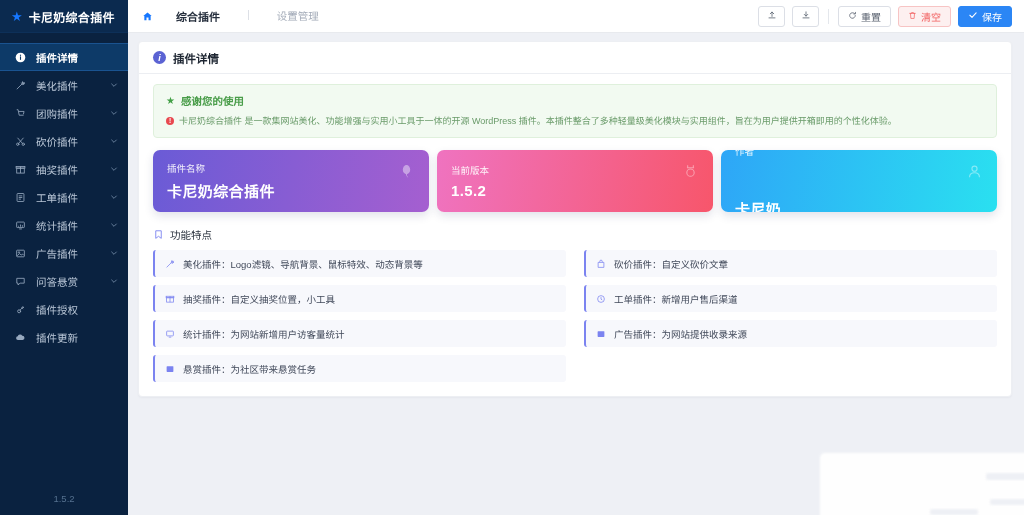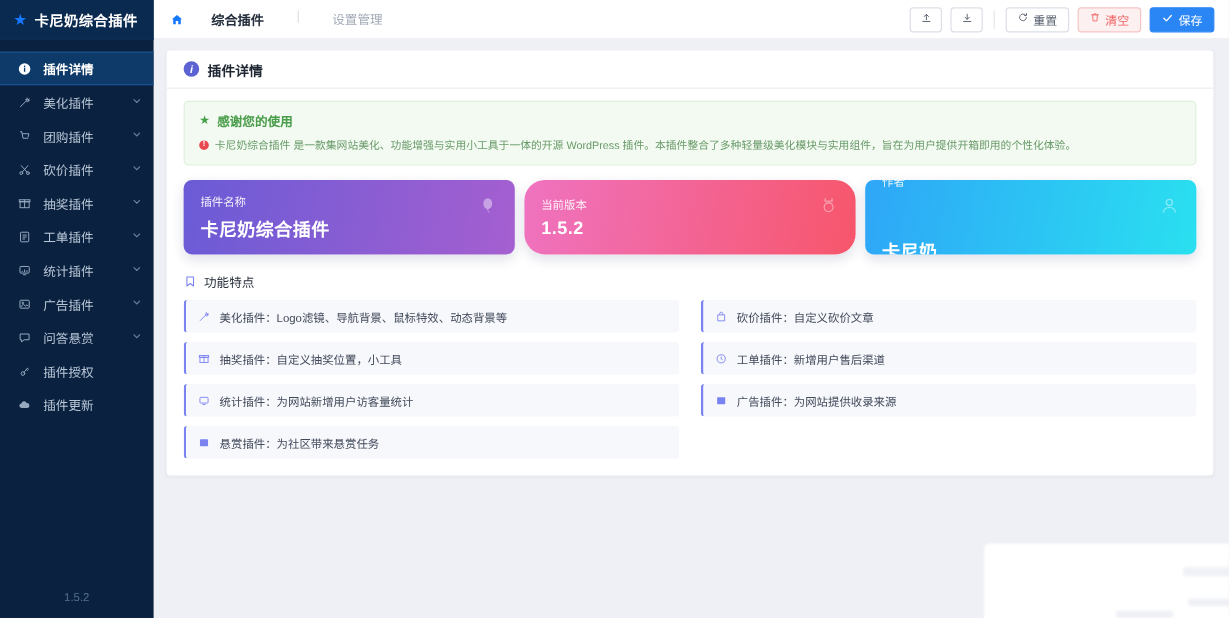--- a/index.html
+++ b/index.html
@@ -139,21 +139,21 @@
     box-shadow: 0 4px 10px rgba(30,40,90,.13);
     overflow: hidden;
   }
   .stat .lab { font-size: 9.5px; opacity: .9; margin-bottom: 5px; }
   .stat .val { font-size: 15px; font-weight: bold; letter-spacing: .4px; }
   .stat .cico {
     position: absolute; right: 14px; top: 13px;
     opacity: .42; color: #fff;
   }
   .stat.s1 { background: linear-gradient(100deg, #6a5bd6 0%, #a55fd0 100%); }
-  .stat.s2 { background: linear-gradient(100deg, #ef73c0 0%, #f7566b 100%); border-radius: 17px; }
+  .stat.s2 { background: linear-gradient(100deg, #ef73c0 0%, #f7566b 100%); }
   .stat.s3 { background: linear-gradient(100deg, #2ea6f7 0%, #2ae0f0 100%); gap: 35px; }
 
   
   .feat-head {
     display: flex; align-items: center; gap: 6px;
     margin: 15px 0 8px; font-size: 10.5px; font-weight: normal; color: #2a323e;
   }
   .feat-head .bm { color: #7b83f0; display: flex; }
   .feat-grid { display: grid; grid-template-columns: 1fr 1fr; gap: 8px 18px; }
   .feat {

